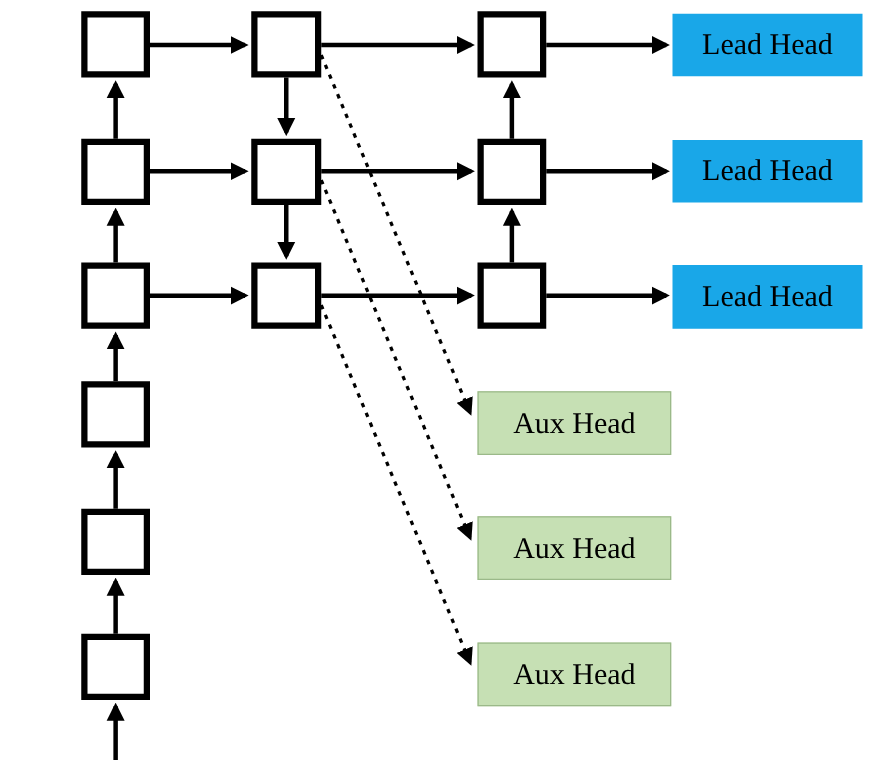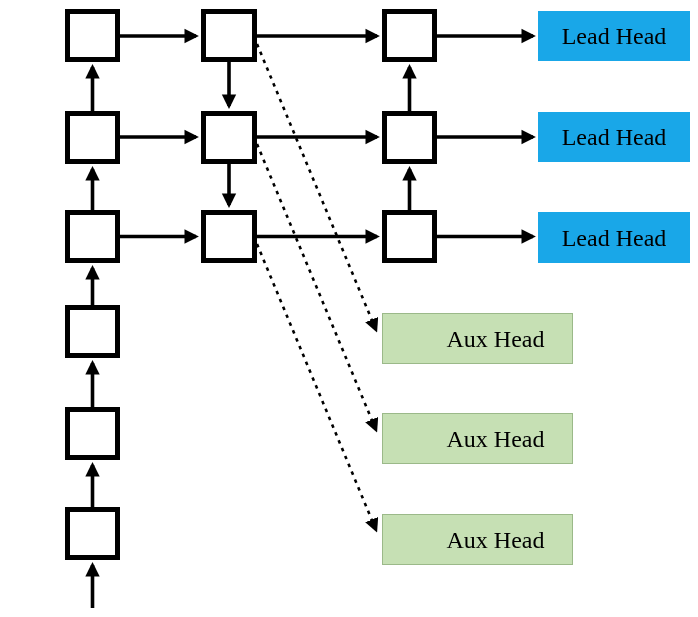--- a/index.html
+++ b/index.html
@@ -25,21 +25,21 @@
     position: absolute;
     display: flex;
     align-items: center;
     justify-content: center;
     color: var(--text, #000);
     font-size: 24px;
     line-height: 1;
     white-space: nowrap;
   }
   .head.lead { background: var(--lead-fill, #19a7e8); }
-  .head.aux  { background: var(--aux-fill, #c6e0b4); border: 1px solid var(--aux-border, #9bb989); padding-left: 36px; }
+  .head.aux  { background: var(--aux-fill, #c6e0b4); border: 1px solid var(--aux-border, #9bb989); }
 </style>
 </head>
 <body>
 
 <div class="canvas">
 
   <svg width="698" height="617" viewBox="0 0 698 617">
     <defs>
       <marker id="ah" viewBox="0 0 10 10" refX="8" refY="5" markerWidth="4" markerHeight="4.2" orient="auto">
         <path d="M0 0 L10 5 L0 10 Z" fill="#000"></path>

